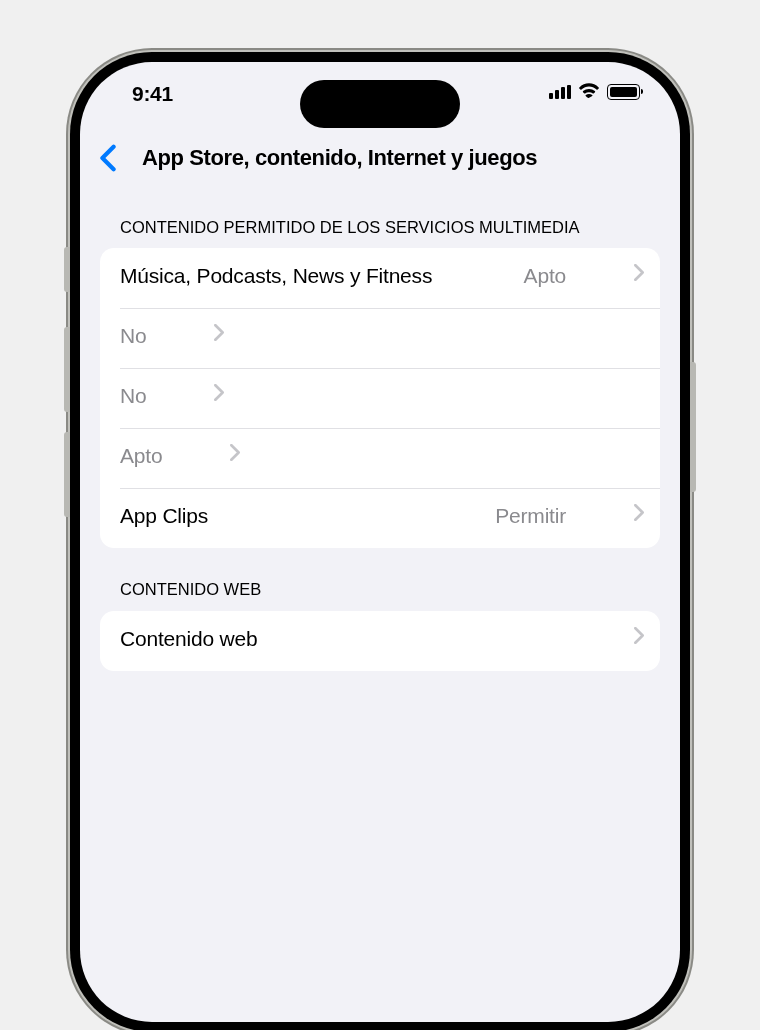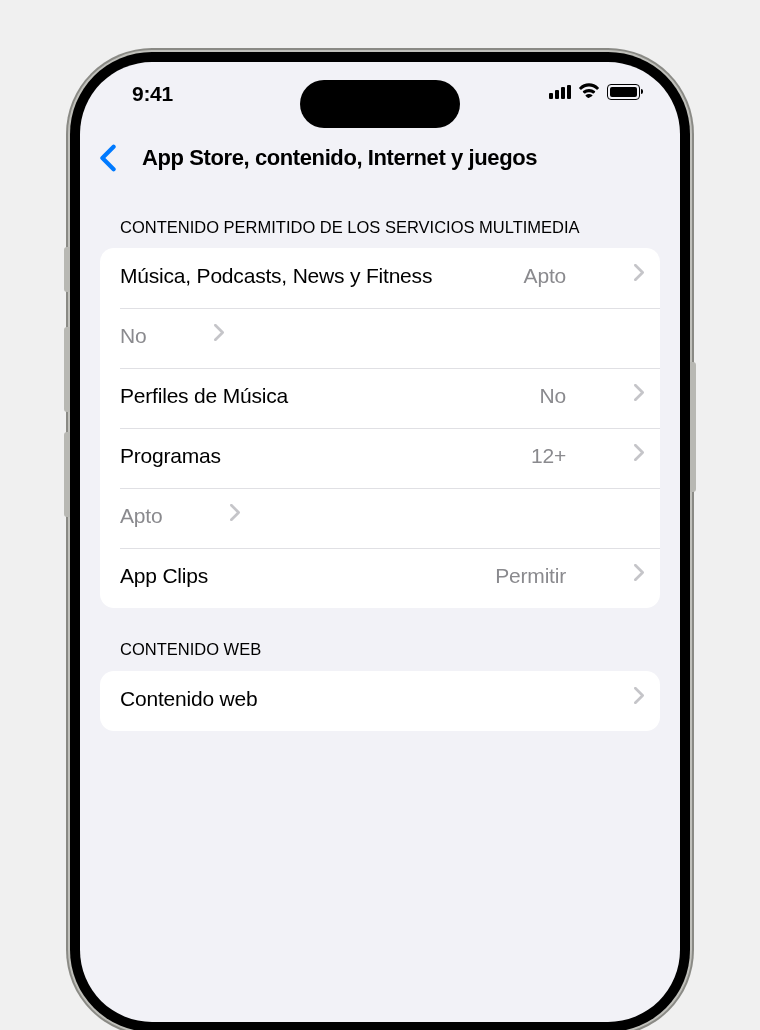--- a/index.html
+++ b/index.html
@@ -285,39 +285,29 @@
           <div class="settings-row">
             <div class="row-value">No</div>
             <div class="chevron">
               <svg viewBox="0 0 8 14" fill="none" stroke="currentColor" stroke-width="2.2" stroke-linecap="round" stroke-linejoin="round">
                   <path d="M1 1l6 6-6 6"></path>
                 </svg>
             </div>
           </div>
 
           <div class="settings-row">
-            <div class="row-label">Perfiles de Música</div>
             <div class="row-value">No</div>
             <div class="chevron">
               <svg viewBox="0 0 8 14" fill="none" stroke="currentColor" stroke-width="2.2" stroke-linecap="round" stroke-linejoin="round">
                   <path d="M1 1l6 6-6 6"></path>
                 </svg>
             </div>
           </div>
 
 
-          <div class="settings-row">
-            <div class="row-label">Programas</div>
-            <div class="row-value">12+</div>
-            <div class="chevron">
-              <svg viewBox="0 0 8 14" fill="none" stroke="currentColor" stroke-width="2.2" stroke-linecap="round" stroke-linejoin="round">
-                  <path d="M1 1l6 6-6 6"></path>
-                </svg>
-            </div>
-          </div>
 
           <div class="settings-row">
             <div class="row-value">Apto</div>
             <div class="chevron">
               <svg viewBox="0 0 8 14" fill="none" stroke="currentColor" stroke-width="2.2" stroke-linecap="round" stroke-linejoin="round">
                   <path d="M1 1l6 6-6 6"></path>
                 </svg>
             </div>
           </div>
 

